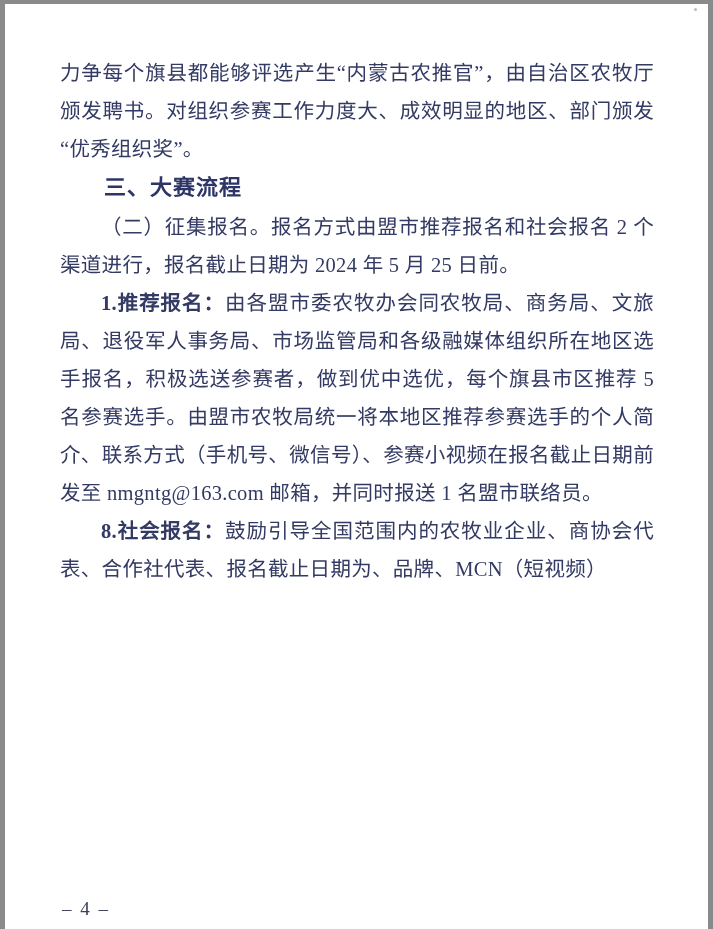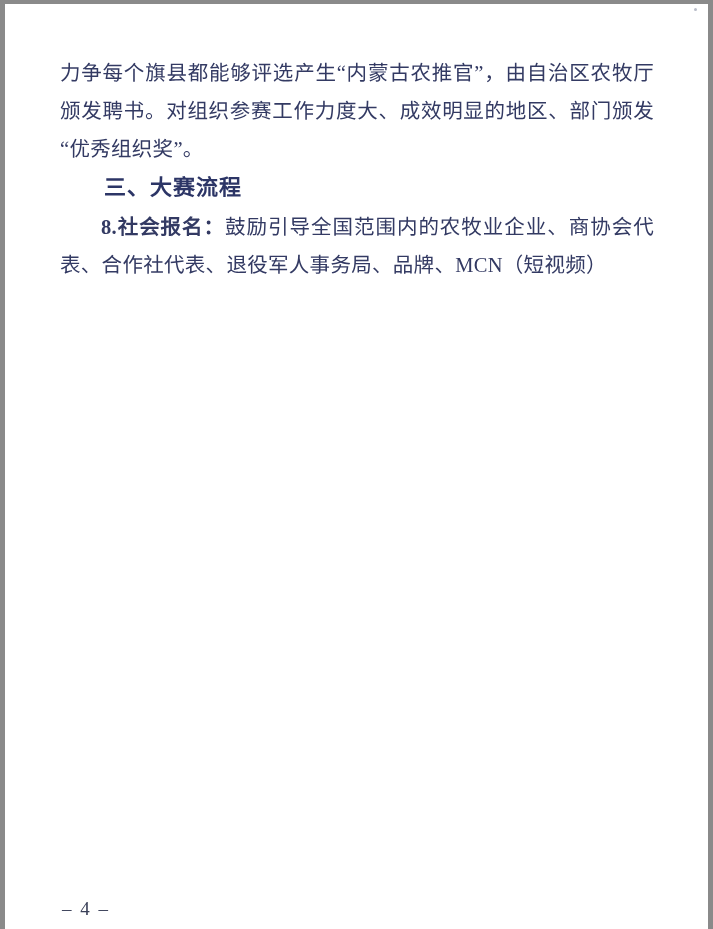--- a/index.html
+++ b/index.html
@@ -79,21 +79,25 @@
 
 <div class="page">
   <div class="scan-dot"></div>
 
   <div class="content">
     <p class="body-para no-indent">力争每个旗县都能够评选产生“内蒙古农推官”，由自治区农牧厅颁发聘书。对组织参赛工作力度大、成效明显的地区、部门颁发“优秀组织奖”。</p>
 
     <h3 class="section-heading">三、大赛流程</h3>
 
 
-
+    <p class="body-para">（二）征集报名。报名方式由盟市推荐报名和社会报名 2 个渠道进行，报名截止日期为 2024 年 5 月 25 日前。</p>
 
     <p class="body-para">
-      <span class="lead-bold">8.社会报名：</span><span>鼓励引导全国范围内的农牧业企业、商协会代表、合作社代表、退役军人事务局、品牌、MCN（短视频）</span>
+      <span class="lead-bold">1.推荐报名：</span><span>由各盟市委农牧办会同农牧局、商务局、文旅局、退役军人事务局、市场监管局和各级融媒体组织所在地区选手报名，积极选送参赛者，做到优中选优，每个旗县市区推荐 5 名参赛选手。由盟市农牧局统一将本地区推荐参赛选手的个人简介、联系方式（手机号、微信号）、参赛小视频在报名截止日期前发至 nmgntg@163.com 邮箱，并同时报送 1 名盟市联络员。</span>
+    </p>
+
+    <p class="body-para">
+      <span class="lead-bold">8.社会报名：</span><span>鼓励引导全国范围内的农牧业企业、商协会代表、合作社代表、报名截止日期为、品牌、MCN（短视频）</span>
     </p>
   </div>
 
   <div class="page-number">– 4 –</div>
 </div>
 
 </body></html>

